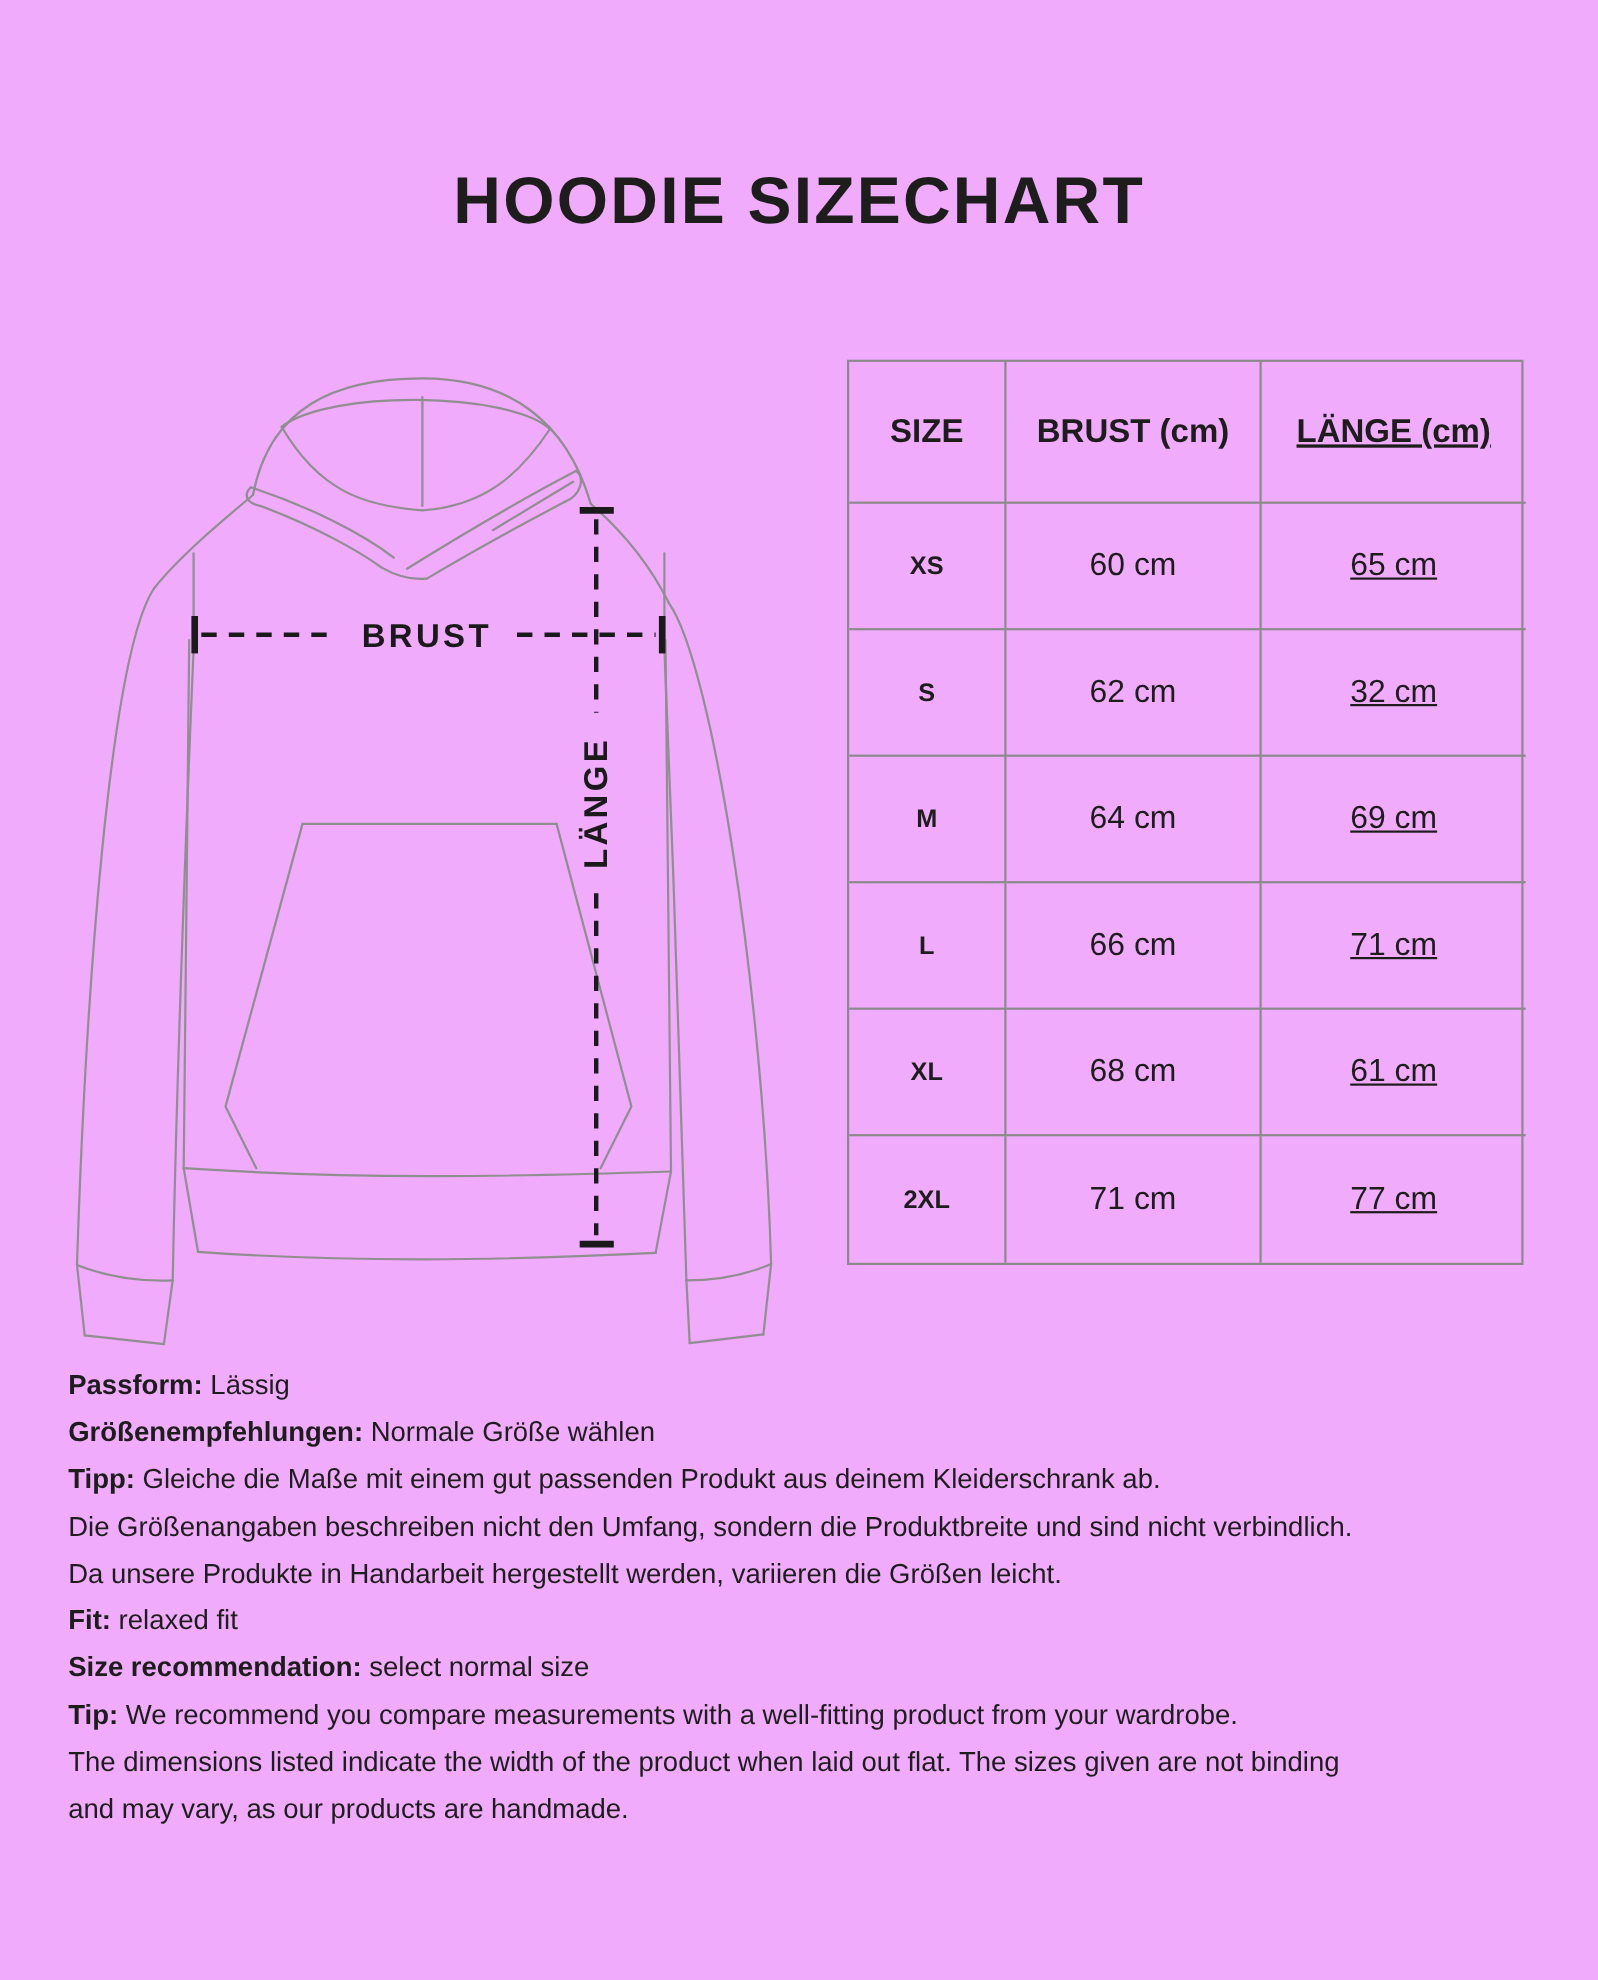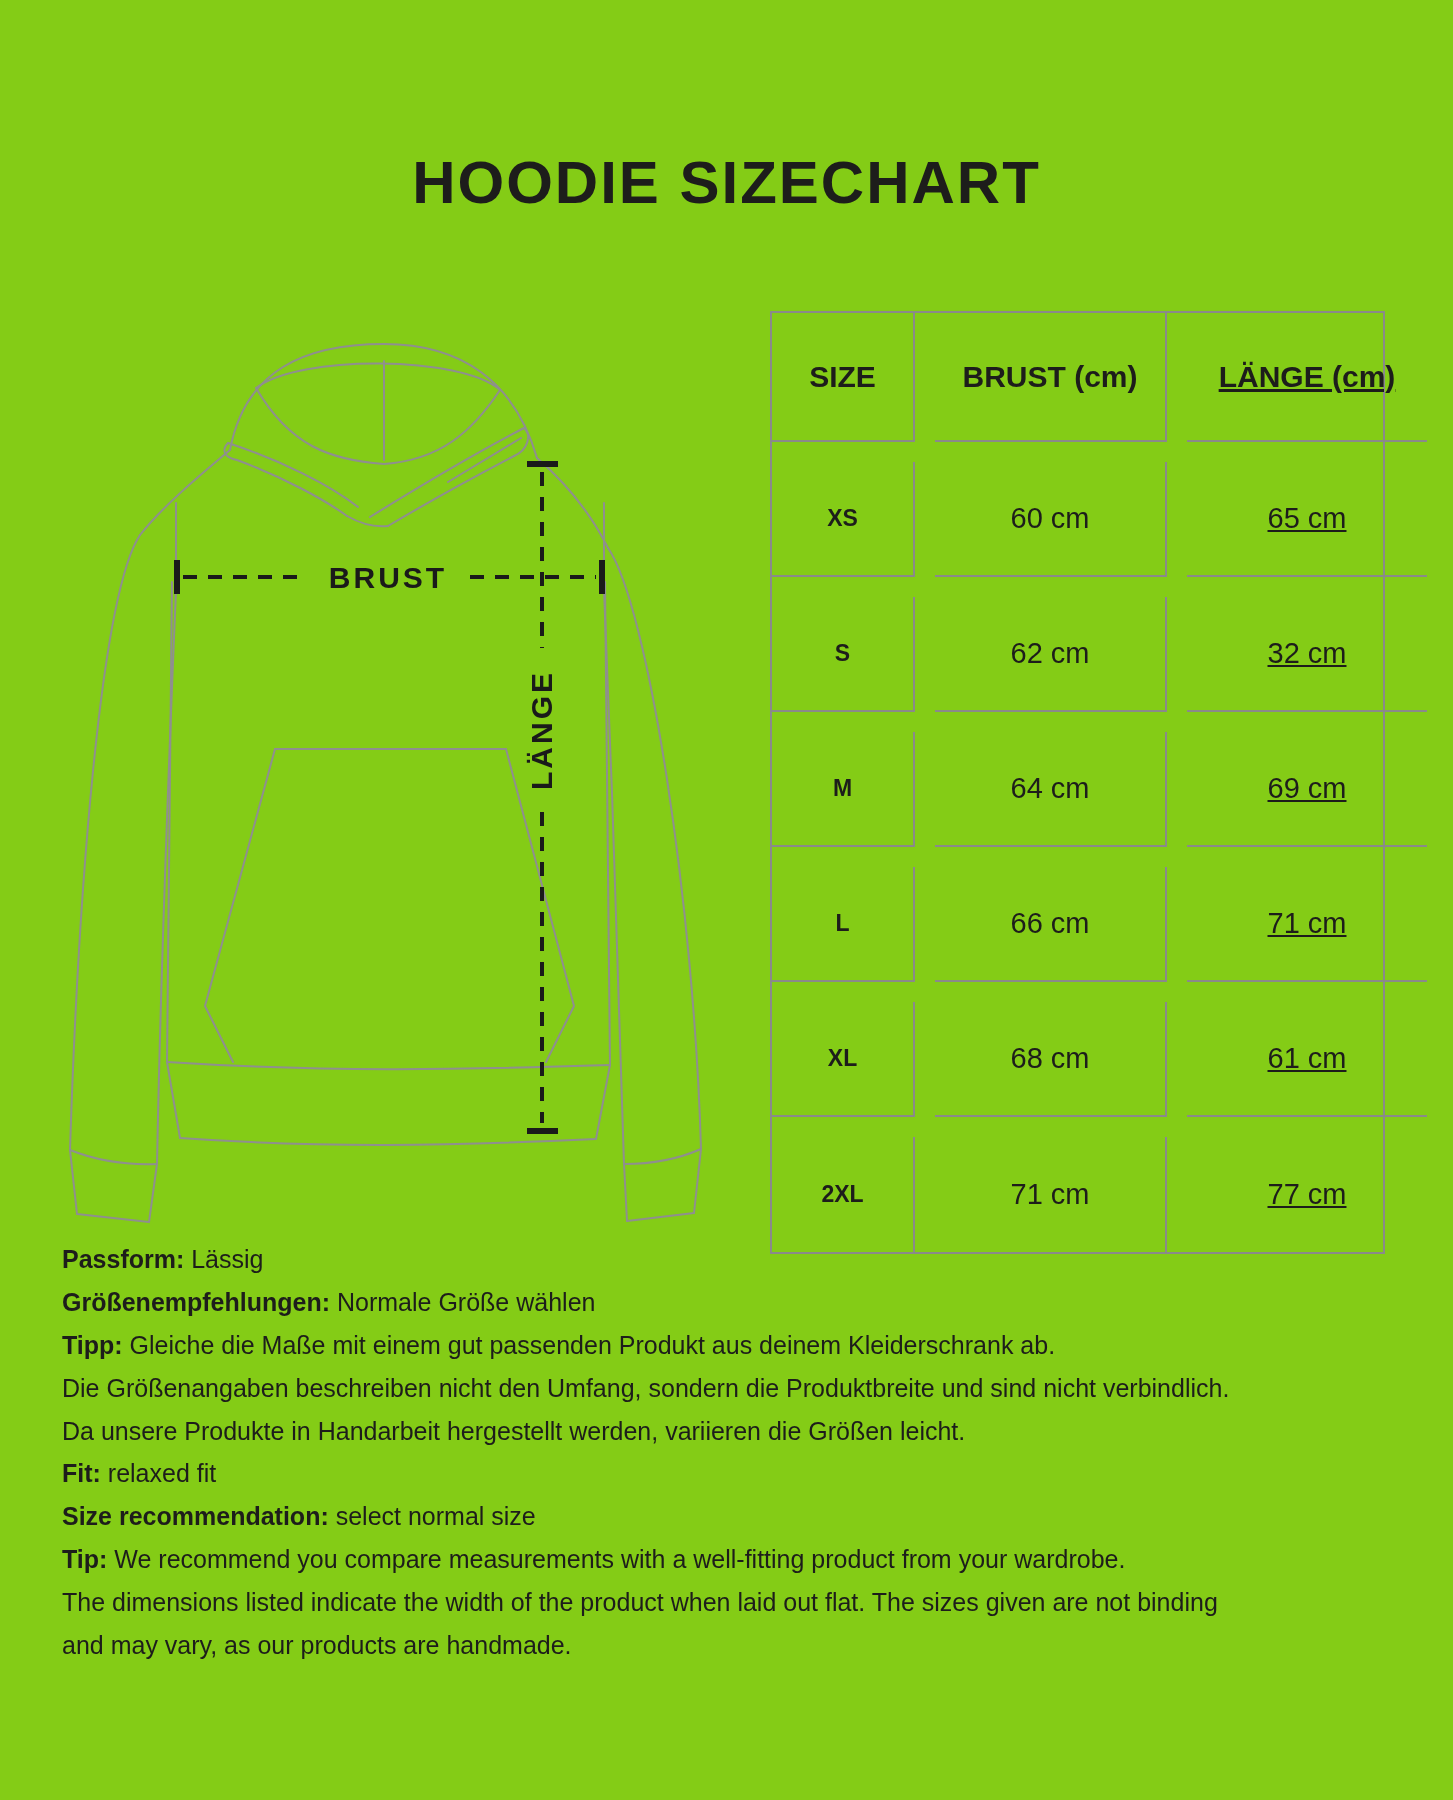--- a/index.html
+++ b/index.html
@@ -1,35 +1,35 @@
 <!DOCTYPE html>
 <html><head>
 <meta charset="utf-8">
 <style>
   html,body{margin:0;padding:0;background:#ffffff;}
   body{width:1453px;height:1800px;position:relative;overflow:hidden;
        font-family:"Liberation Sans",sans-serif;color:#1d1d1b;}
-  .page{position:absolute;inset:0;background:#84cc16;}
+  .page{position:absolute;inset:0;background:#f0abfc;}
 
   .title{position:absolute;top:148px;left:0;width:1453px;text-align:center;
          font-size:60px;font-weight:700;letter-spacing:2px;color:#1d1d1b;}
 
   .hoodie-svg{position:absolute;left:0;top:260px;width:760px;height:1000px;}
 
   .sketch{stroke:#8f8f8f;stroke-width:2;fill:none;stroke-linecap:round;stroke-linejoin:round;}
   .meas{stroke:#1a1a1a;stroke-width:4;fill:none;}
   .meas-dash{stroke-dasharray:14 11;}
   .tick{stroke:#1a1a1a;stroke-width:6;fill:none;}
   .meas-label{font-family:"Liberation Sans",sans-serif;font-weight:700;font-size:30px;
               fill:#1a1a1a;letter-spacing:3px;}
 
-  .size-table{position:absolute;left:770px;top:311px;width:615px;
+  .size-table{position:absolute;left:770px;top:327px;width:615px;
               display:grid;grid-template-columns:143px 232px 240px;
               grid-template-rows:129px repeat(6,115px);
-              border:2px solid #8a8a8a;box-sizing:border-box;gap:20px;}
+              border:2px solid #8a8a8a;box-sizing:border-box;}
   .size-table .cell{border-right:2px solid #8a8a8a;border-bottom:2px solid #8a8a8a;
               display:flex;align-items:center;justify-content:center;
               font-size:29px;color:#1d1d1b;box-sizing:border-box;}
   .size-table .cell:nth-child(3n){border-right:none;text-decoration:underline;}
   .size-table .cell:nth-last-child(-n+3){border-bottom:none;}
   .size-table .head{font-weight:700;font-size:30px;}
   .size-table .size-col{font-weight:700;font-size:23px;}
 
   .info{position:absolute;left:62px;width:1360px;font-size:25px;line-height:43px;color:#1d1d1b;}
   .info-de{top:1238px;}

